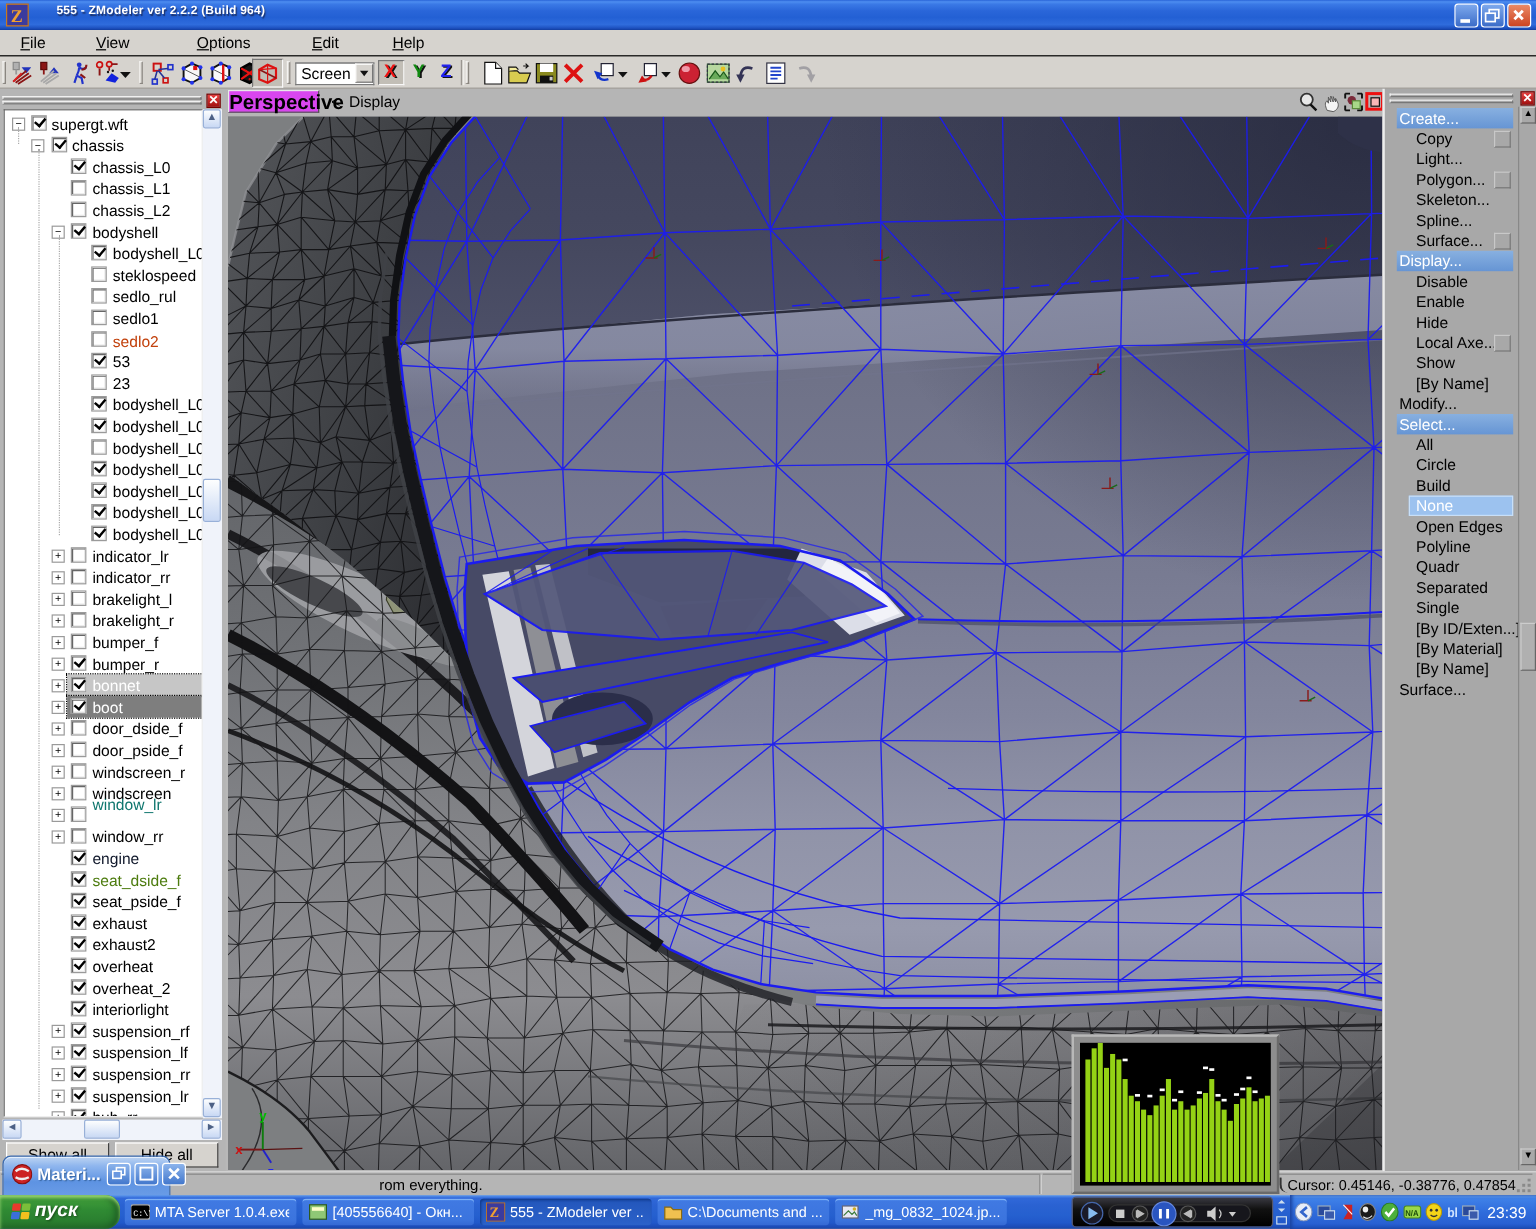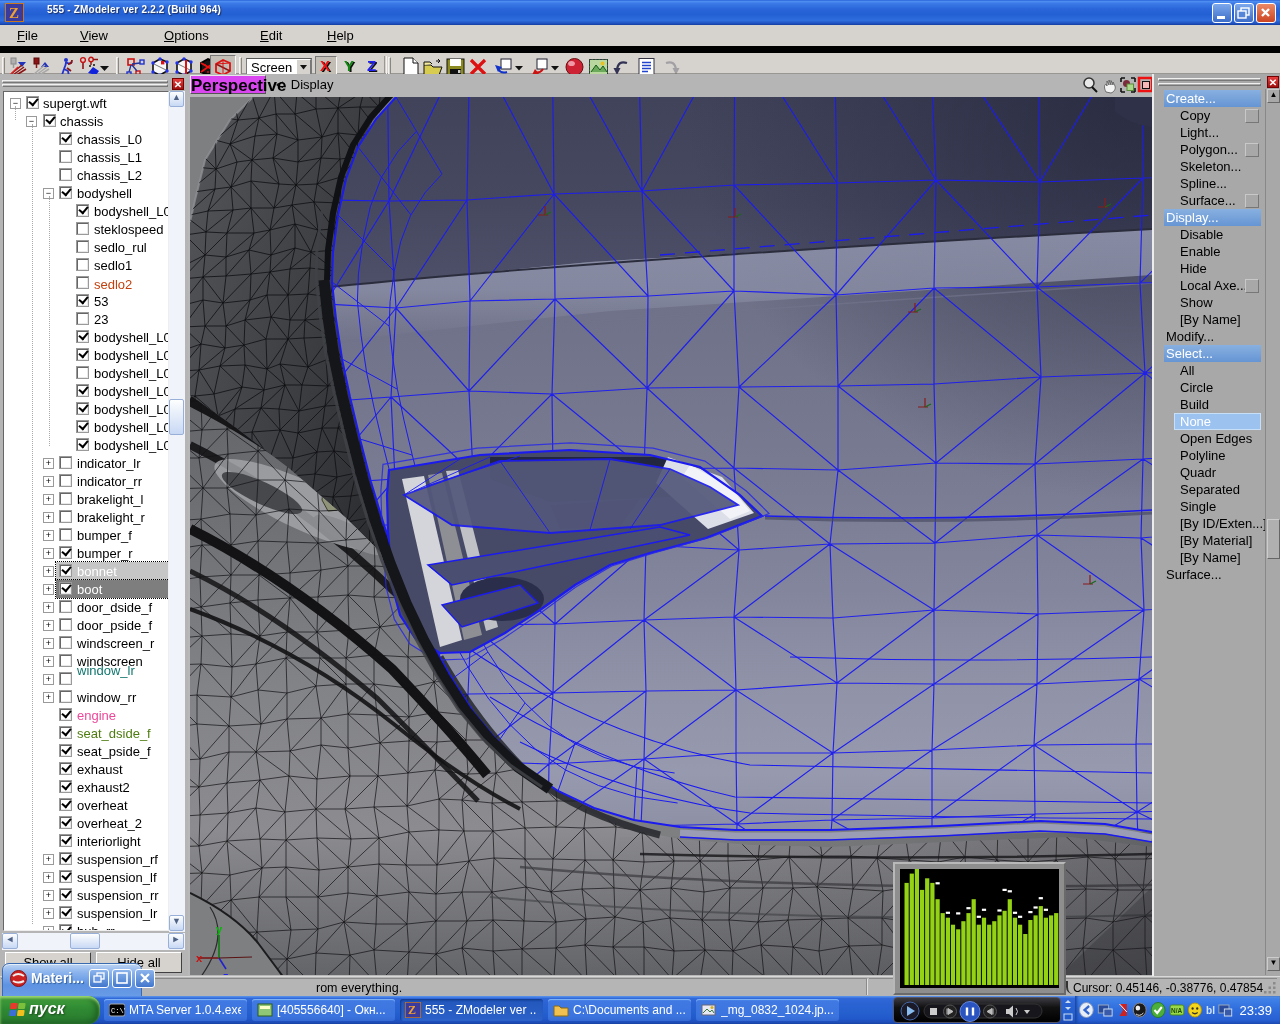--- a/index.html
+++ b/index.html
@@ -7,21 +7,21 @@
 #title{position:absolute;left:0;top:0;width:1280px;height:25px;
 background:linear-gradient(180deg,#2964d8 0,#4d8df0 6%,#3a79e6 14%,#2a66d9 36%,#2360d4 58%,#2f6cdc 82%,#1d50be 94%,#123d9e 100%);}
 #title .txt{position:absolute;left:47px;top:4px;color:#fff;font-size:10px;font-weight:bold;text-shadow:1px 1px 1px #1a2f66;letter-spacing:.2px}
 .wbtn{position:absolute;top:3px;width:20px;height:20px;border-radius:3px;border:1px solid #fff}
 .wbtn svg{position:absolute;left:0;top:0}
 
 #menubar{position:absolute;left:0;top:25px;width:1280px;height:21px;background:#d6d3ce;border-bottom:1px solid #d6d3ce}
 #menubar span{position:absolute;top:3px;font-size:13px;color:#000}
 #menubar u{text-decoration:underline}
 
-#toolbar{position:absolute;left:0;top:46px;width:1280px;height:28px;background:#d6d3ce;border-top:7px solid #000000;border-bottom:1px solid #9a9691}
+#toolbar{position:absolute;left:0;top:46px;width:1280px;height:28px;background:#d6d3ce;border-top:1px solid #000000;border-bottom:1px solid #9a9691}
 .tsep{position:absolute;top:3px;width:3px;height:21px;border-left:1px solid #9a9691;border-right:1px solid #f4f3f1}
 .tgrip{position:absolute;top:4px;width:3px;height:19px;border:1px solid #f4f3f1;border-right-color:#8a8680;border-bottom-color:#8a8680;background:#d6d3ce}
 .ticon{position:absolute;top:3px;width:23px;height:22px}
 
 #leftpanel{position:absolute;left:0;top:74px;width:188px;height:902px;background:#b5b5b5}
 #rightpanel{position:absolute;left:1152px;top:74px;width:128px;height:902px;background:#a8a8a8;border-left:2px solid #ececec}
 #viewheader{position:absolute;left:188px;top:74px;width:965px;height:23px;background:#b5b5b5}
 #viewport{position:absolute;left:190px;top:97px;width:963px;height:878px;background:#7d7f81;overflow:hidden}
 
 .griph{position:absolute;height:3px;border:1px solid #f0f0f0;border-right-color:#777;border-bottom-color:#777}
@@ -330,21 +330,21 @@
 <div class="exp" style="left:39px;top:564px">+</div>
 <div class="cb" style="left:55px;top:562px"></div>
 <div class="trt" style="left:73px;top:562px;color:#000">windscreen</div>
 <div class="exp" style="left:39px;top:582px">+</div>
 <div class="cb" style="left:55px;top:580px"></div>
 <div class="trt" style="left:73px;top:571px;color:#0f766e">window_lr</div>
 <div class="exp" style="left:39px;top:600px">+</div>
 <div class="cb" style="left:55px;top:598px"></div>
 <div class="trt" style="left:73px;top:598px;color:#000">window_rr</div>
 <div class="cb chk" style="left:55px;top:616px"></div>
-<div class="trt" style="left:73px;top:616px;color:#ec4899">engine</div>
+<div class="trt" style="left:73px;top:616px;color:#0f172a">engine</div>
 <div class="cb chk" style="left:55px;top:634px"></div>
 <div class="trt" style="left:73px;top:634px;color:#4d7c0f">seat_dside_f</div>
 <div class="cb chk" style="left:55px;top:652px"></div>
 <div class="trt" style="left:73px;top:652px;color:#000">seat_pside_f</div>
 <div class="cb chk" style="left:55px;top:670px"></div>
 <div class="trt" style="left:73px;top:670px;color:#000">exhaust</div>
 <div class="cb chk" style="left:55px;top:688px"></div>
 <div class="trt" style="left:73px;top:688px;color:#000">exhaust2</div>
 <div class="cb chk" style="left:55px;top:706px"></div>
 <div class="trt" style="left:73px;top:706px;color:#000">overheat</div>

